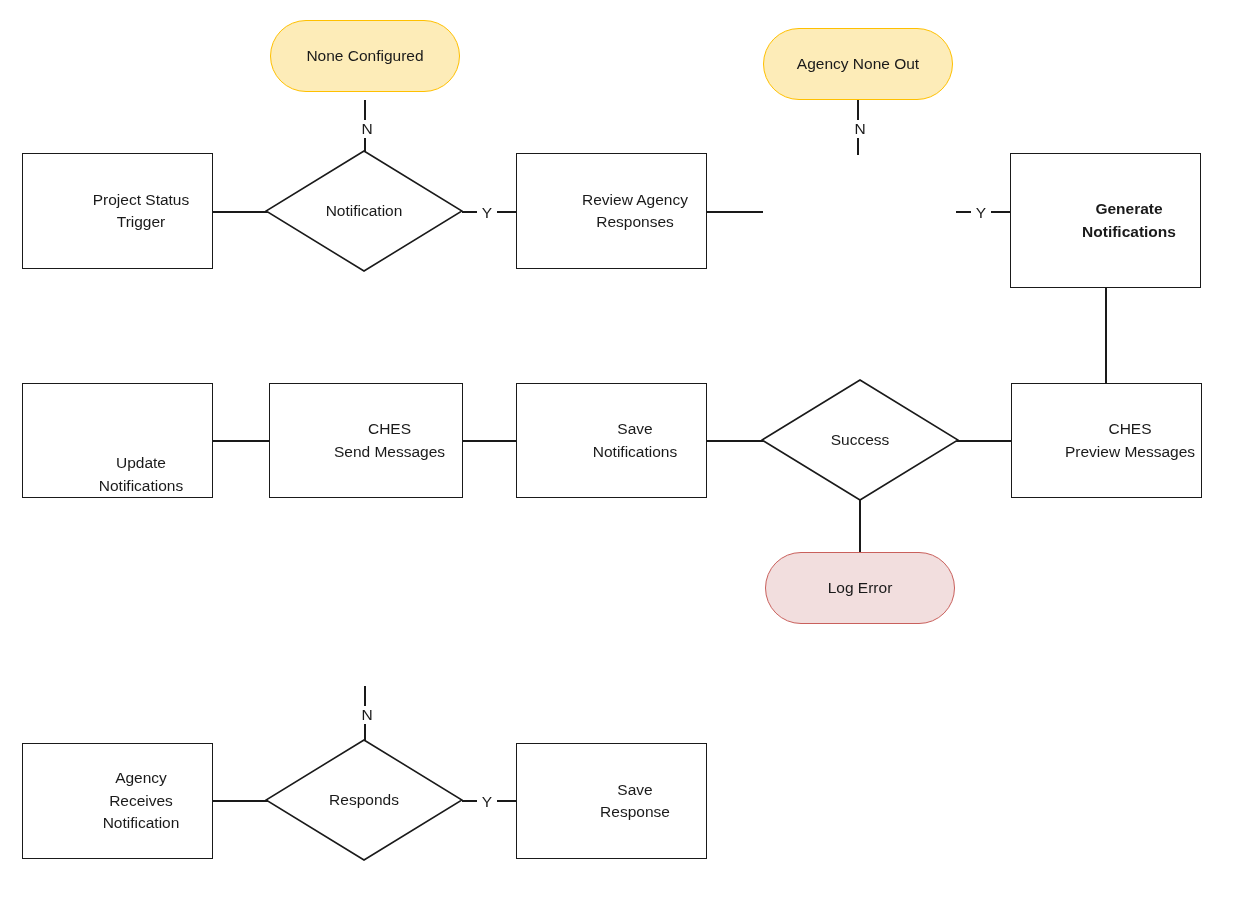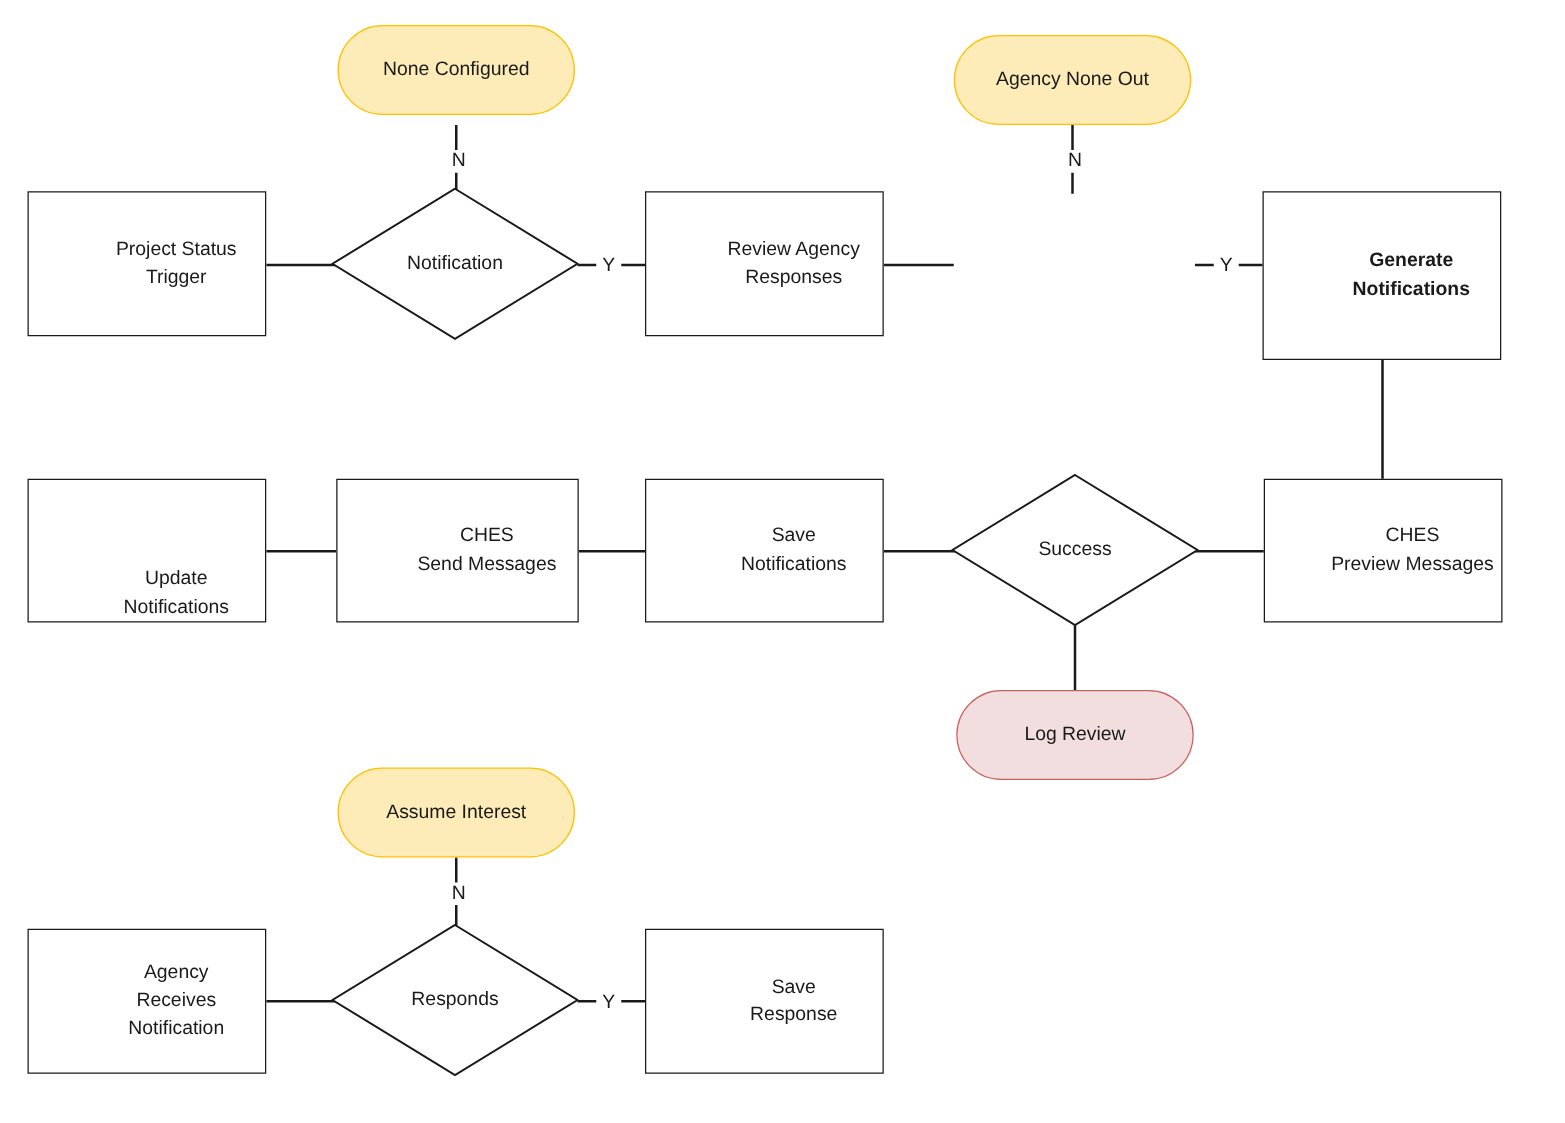--- a/index.html
+++ b/index.html
@@ -116,26 +116,23 @@
   <div class="edge-label" style="left:477px; top:793px; width:16px;">Y</div>
 
   <div class="node terminator" style="left:270px; top:20px; width:190px; height:72px;">
     <span>None Configured</span>
   </div>
 
   <div class="node terminator" style="left:763px; top:28px; width:190px; height:72px;">
     <span>Agency None Out</span>
   </div>
 
-  <div class="node terminator" style="left:270px; top:614px; width:190px; height:72px;">
-    <span>Assume Interest</span>
-  </div>
 
   <div class="node terminator-error" style="left:765px; top:552px; width:190px; height:72px;">
-    <span>Log Review</span>
+    <span>Log Error</span>
   </div>
 
   <div class="node process" style="left:22px; top:153px; width:191px; height:116px;">
     <span>Project Status
 Trigger</span>
   </div>
 
   <div class="node process" style="left:516px; top:153px; width:191px; height:116px;">
     <span>Review Agency
 Responses</span>

